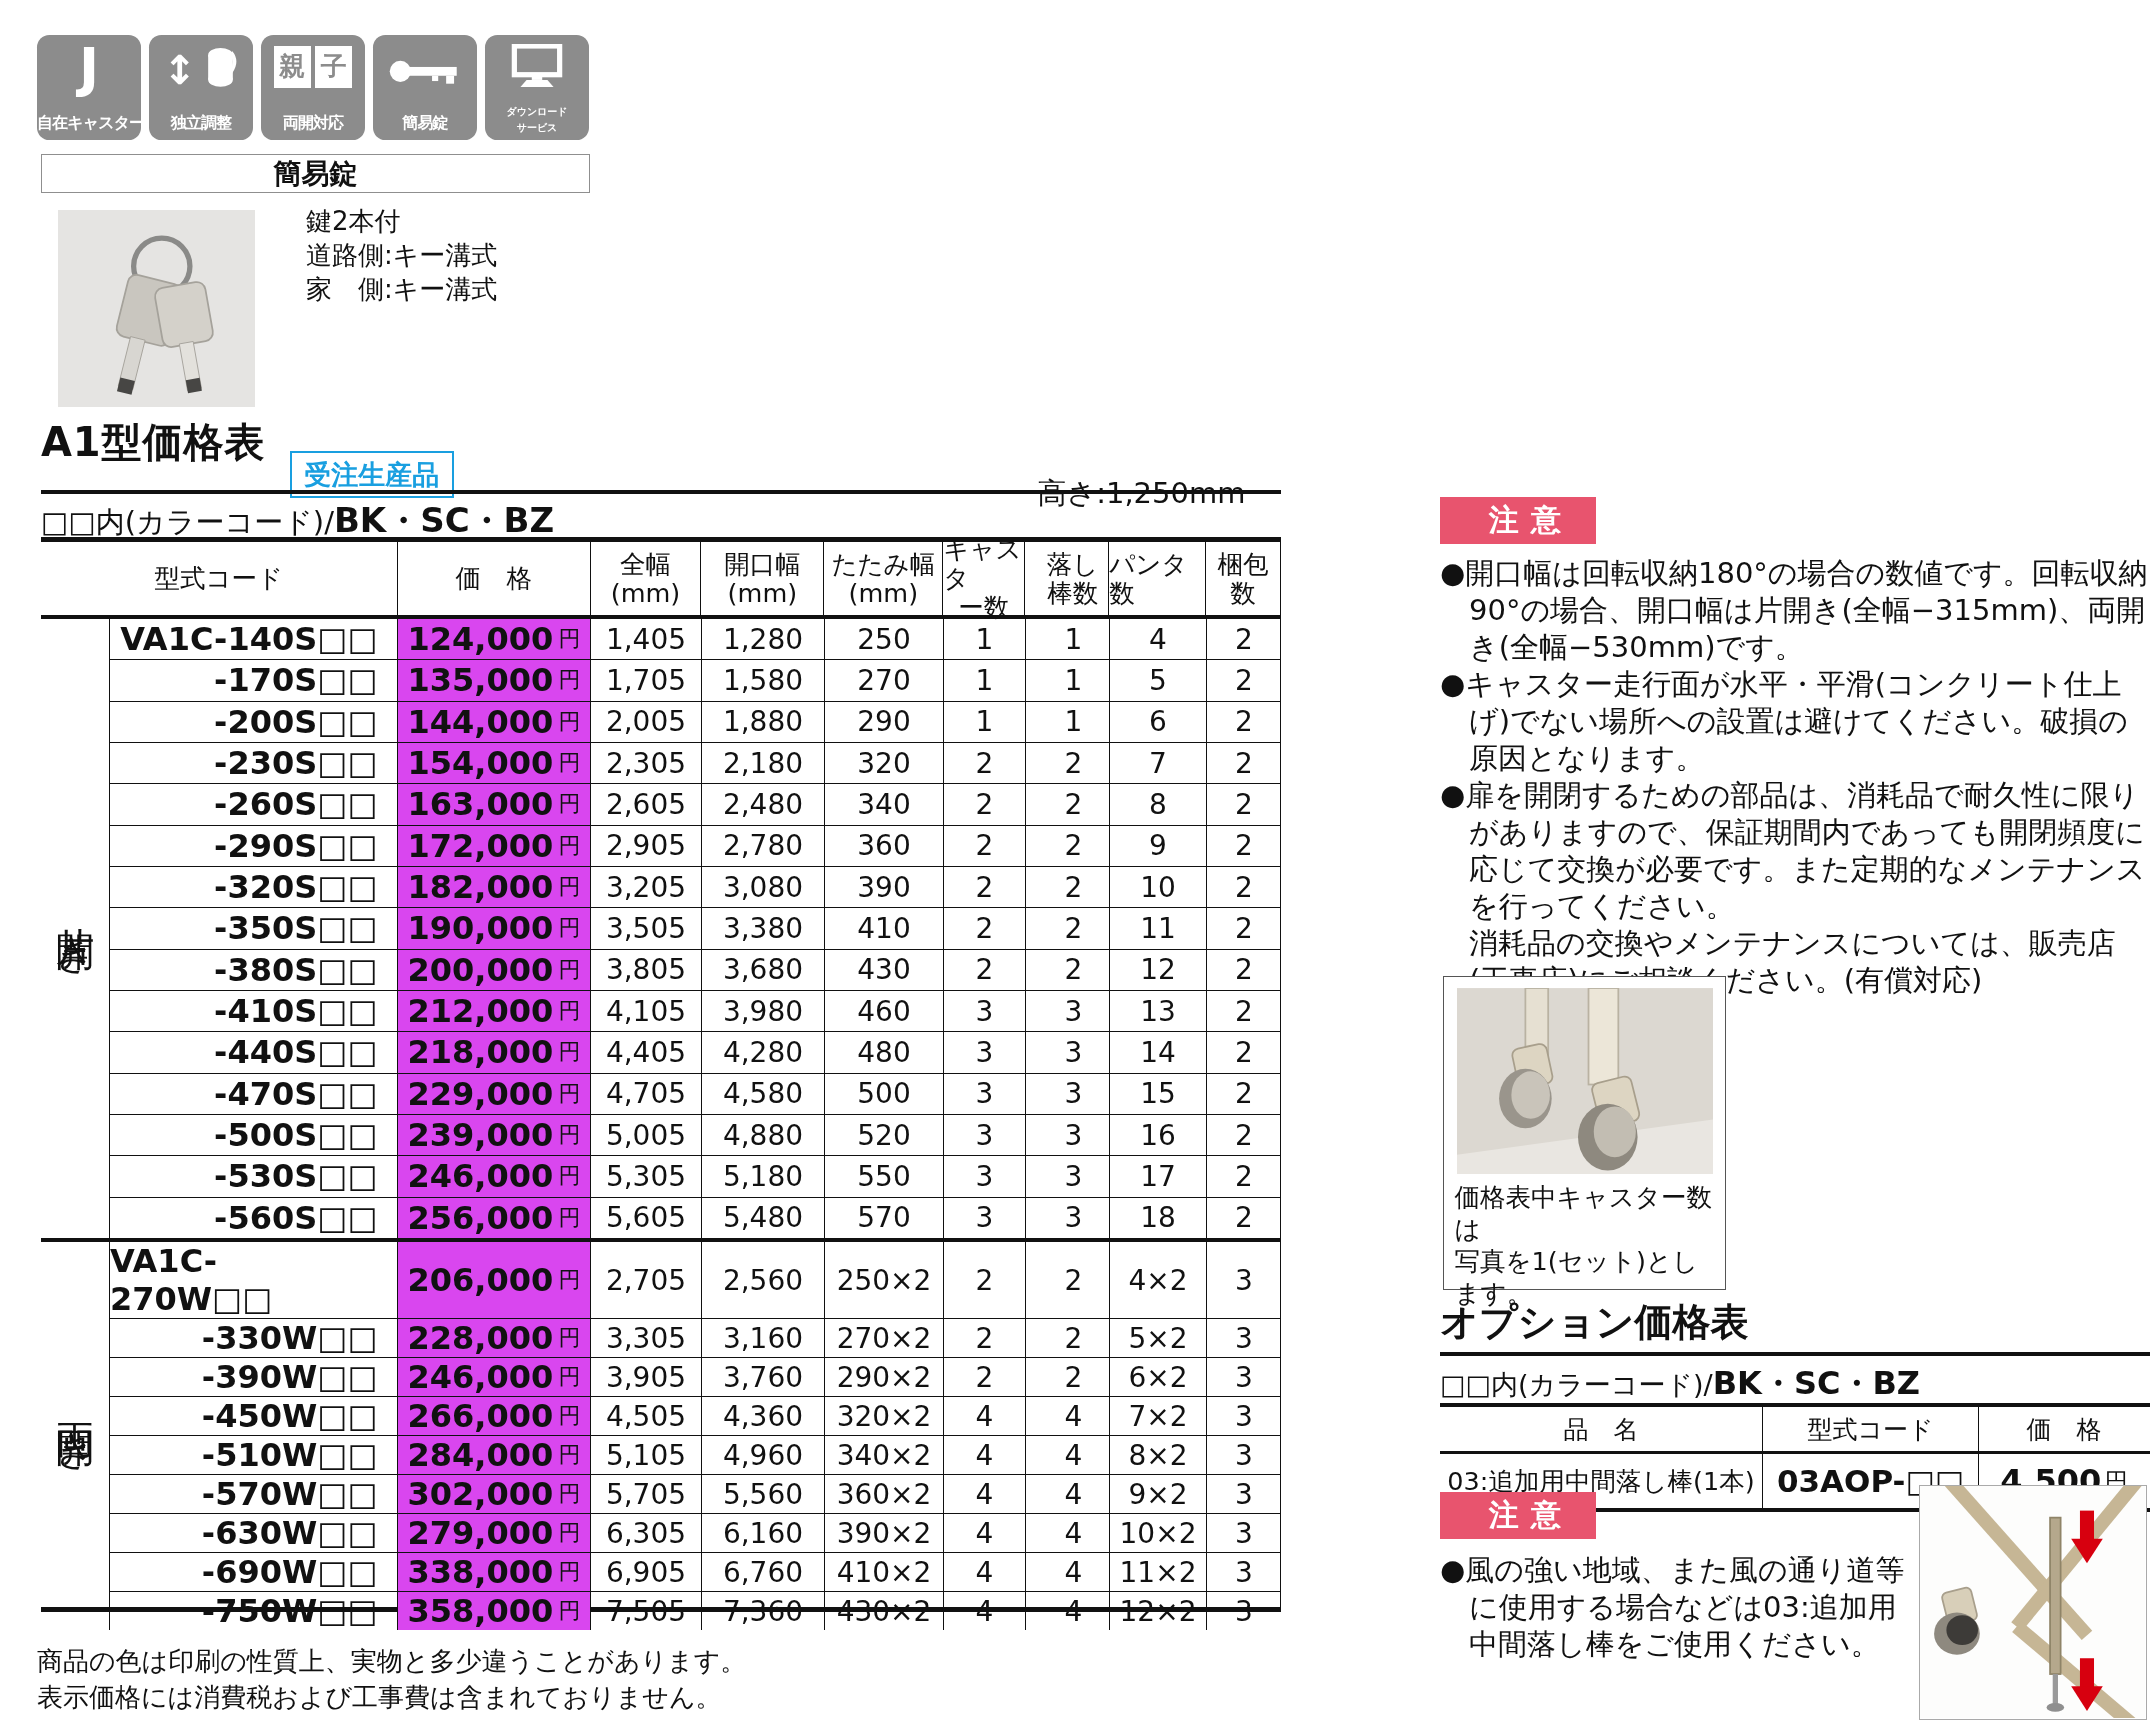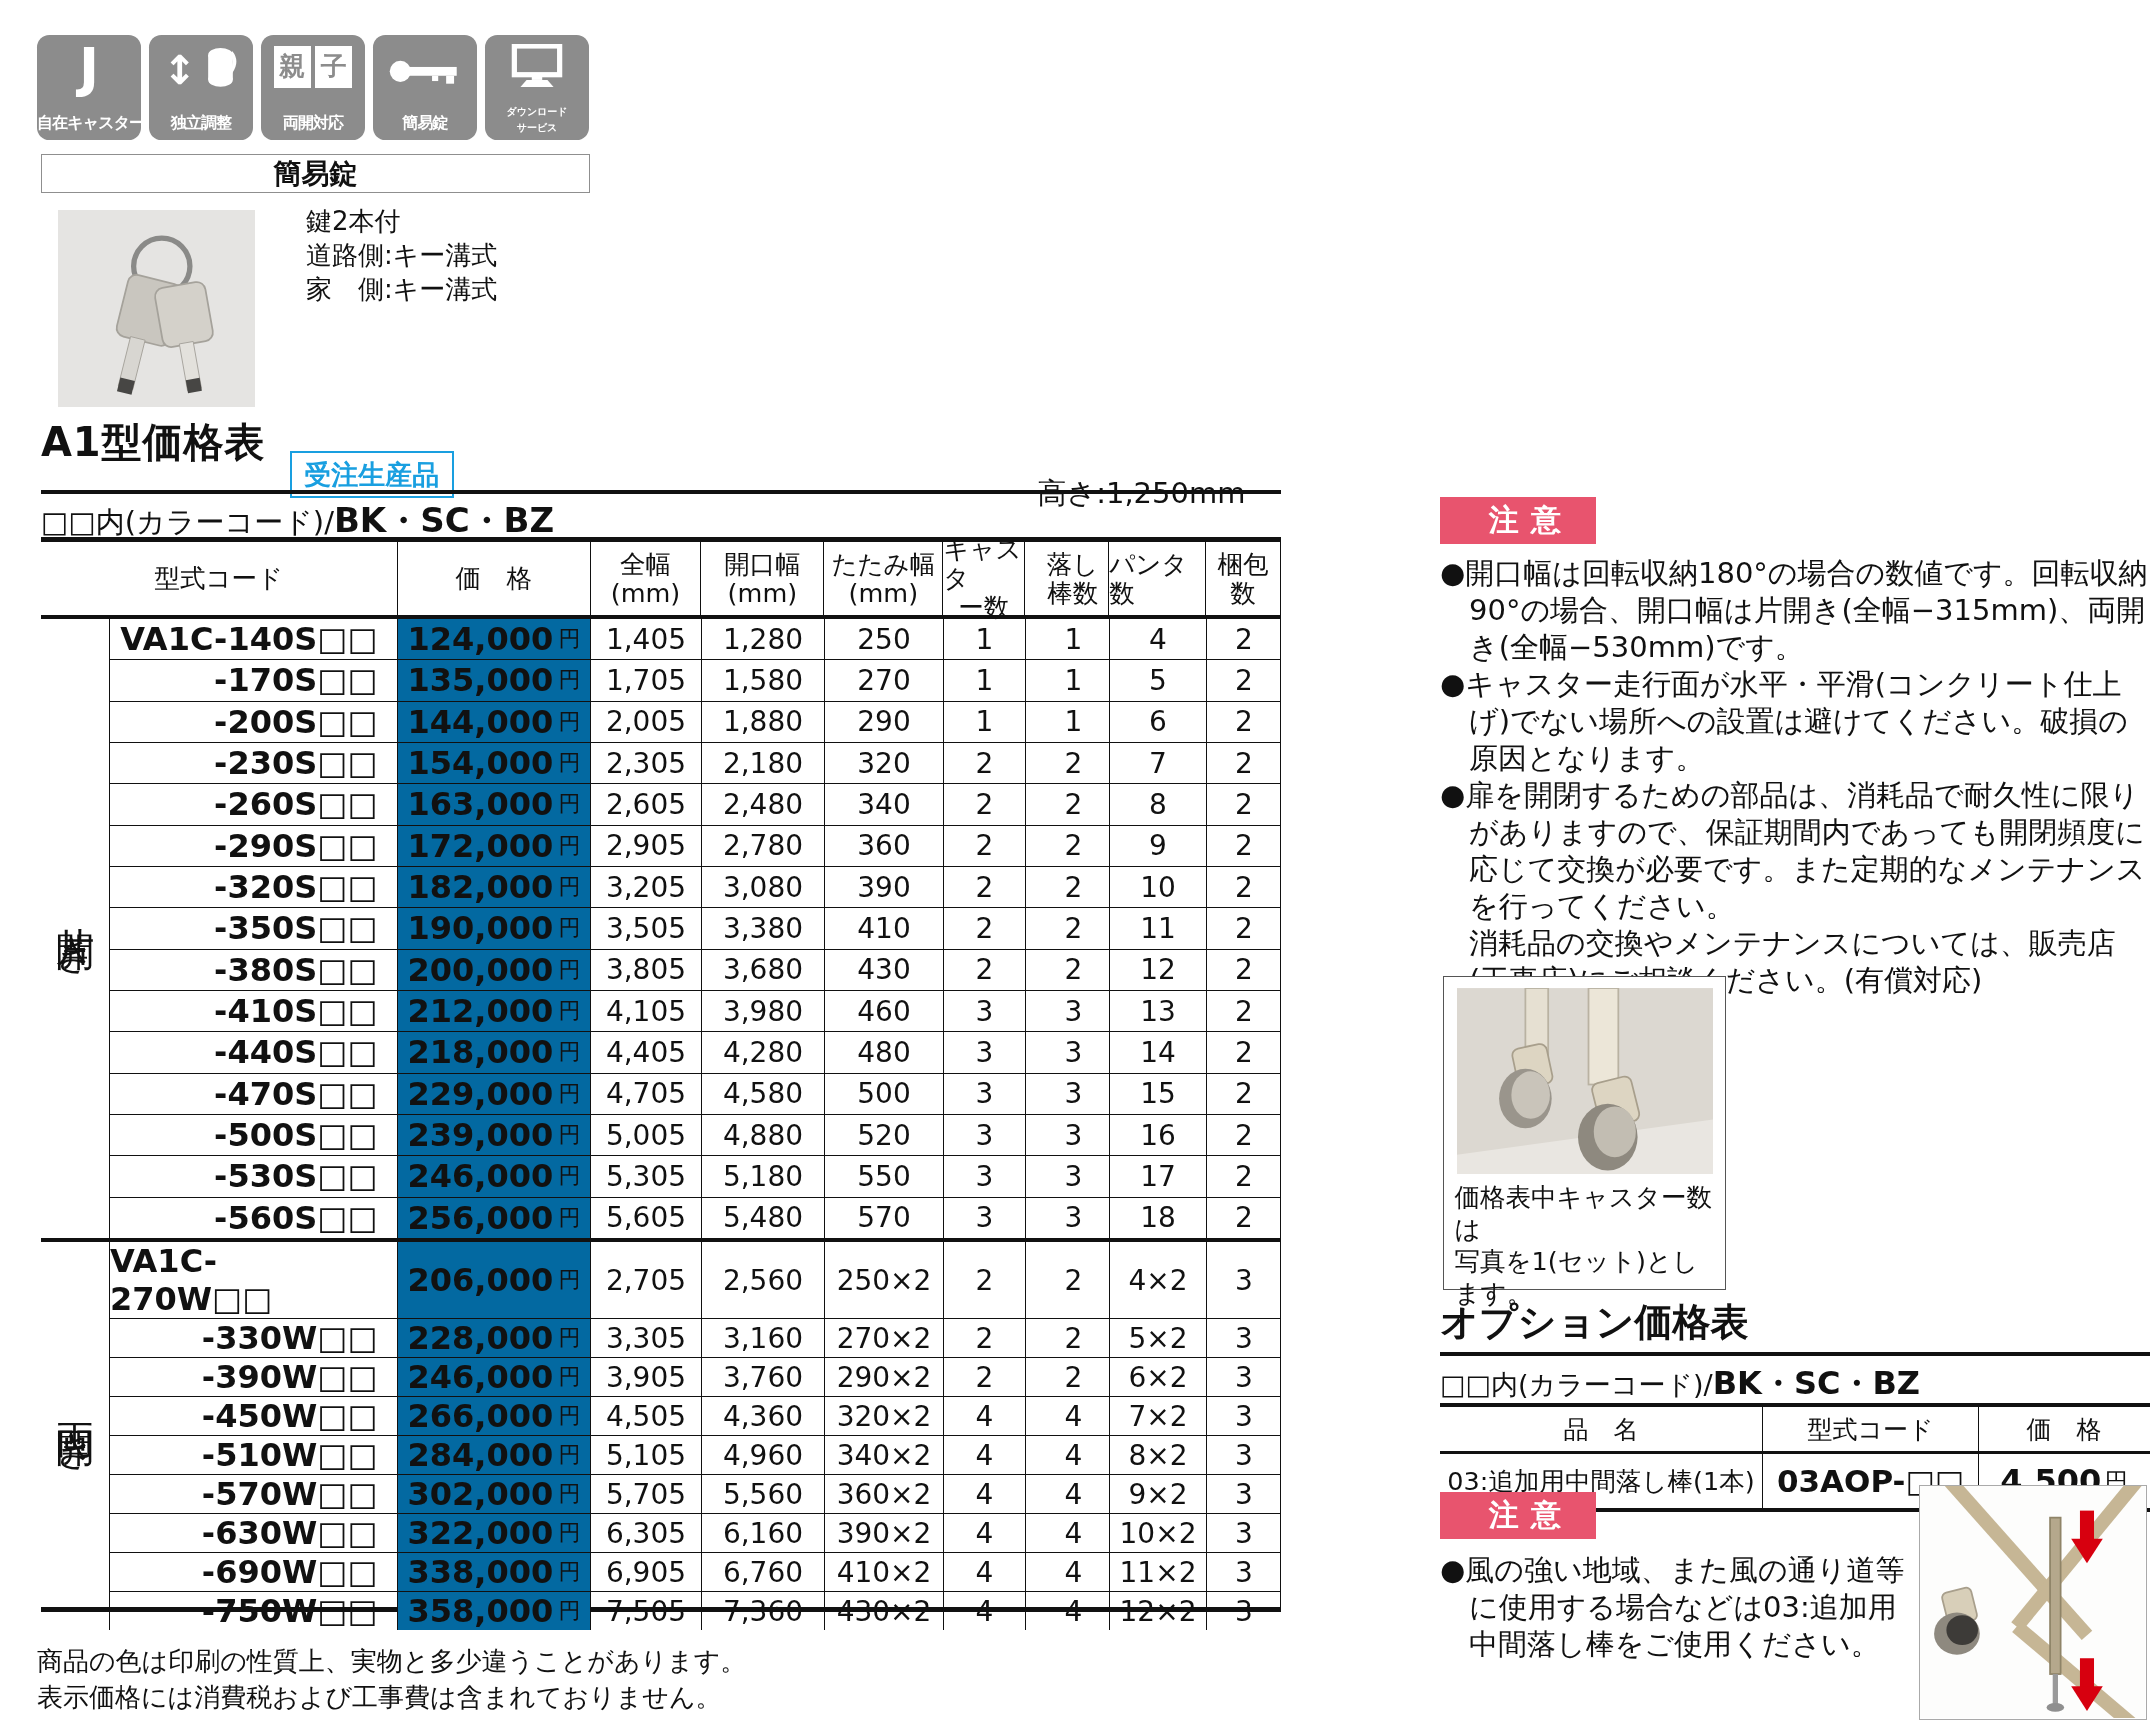--- a/index.html
+++ b/index.html
@@ -51,21 +51,21 @@
   .tsection.s{height:619px;}
   .tsection.w{height:369px;border-top:4.4px solid #111;box-sizing:border-box;}
   .glabel{width:68px;display:flex;align-items:center;justify-content:center;
           writing-mode:vertical-rl;text-orientation:upright;font-size:39px;letter-spacing:7px;}
   .rows{flex:1;display:flex;flex-direction:column;align-items:center;}
   .trow{flex:1;display:flex;}
   .trow + .trow{border-top:1.8px solid #111;}
   .trow .c{box-sizing:border-box;border-left:1.8px solid #111;display:flex;align-items:center;
           justify-content:center;font-size:28px;}
   .trow .cm{width:288px;justify-content:flex-end;padding-right:19.3px;font-weight:800;font-size:32px;}
-  .trow .cp{width:193px;background:#0369a1;}
+  .trow .cp{width:193px;background:#d946ef;}
   .pnum{font-weight:800;font-size:32px;}
   .pyen{font-size:22px;margin-left:5.3px;}
   .footnotes{position:absolute;left:37px;top:1643px;font-size:26px;line-height:36px;}
 
   
   .cautionbox{position:absolute;width:156px;height:47px;background:#e8546e;color:#fff;
           display:flex;align-items:center;justify-content:center;font-size:30px;font-weight:700;
           letter-spacing:12.3px;padding-left:26px;box-sizing:border-box;}
   .cbullets{position:absolute;left:1440px;width:713px;font-size:29px;line-height:37px;}
   .bullet{text-indent:-29px;padding-left:29px;}
@@ -508,21 +508,21 @@
               <div class="c cv v1">5,560</div>
               <div class="c cv v2">360×2</div>
               <div class="c cv v3">4</div>
               <div class="c cv v4">4</div>
               <div class="c cv v5">9×2</div>
               <div class="c cv v6">3</div>
             </div>
             <div class="trow">
               <div class="c cm">-630W□□</div>
               <div class="c cp">
-                <span class="pnum">322,000</span>
+                <span class="pnum">279,000</span>
                 <span class="pyen">円</span>
               </div>
               <div class="c cv v0">6,305</div>
               <div class="c cv v1">6,160</div>
               <div class="c cv v2">390×2</div>
               <div class="c cv v3">4</div>
               <div class="c cv v4">4</div>
               <div class="c cv v5">10×2</div>
               <div class="c cv v6">3</div>
             </div>

